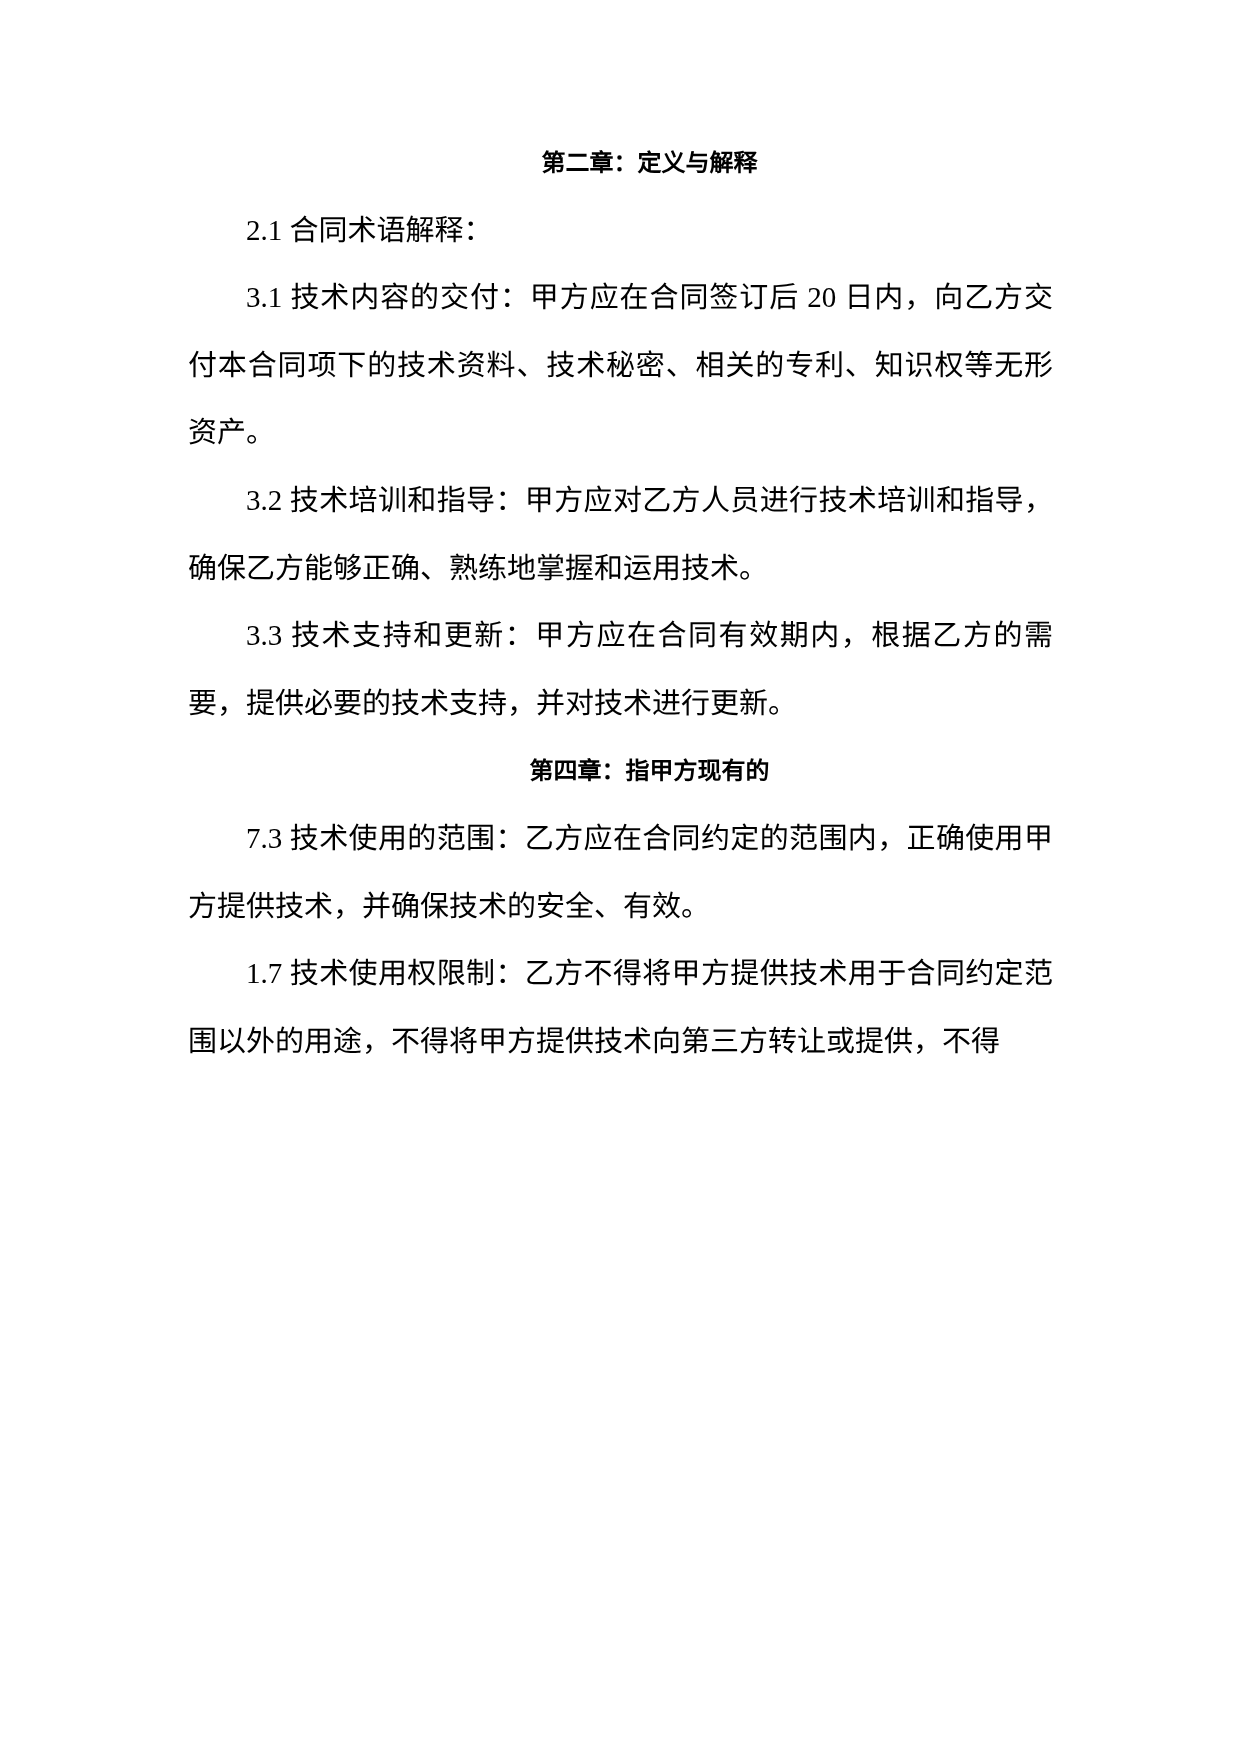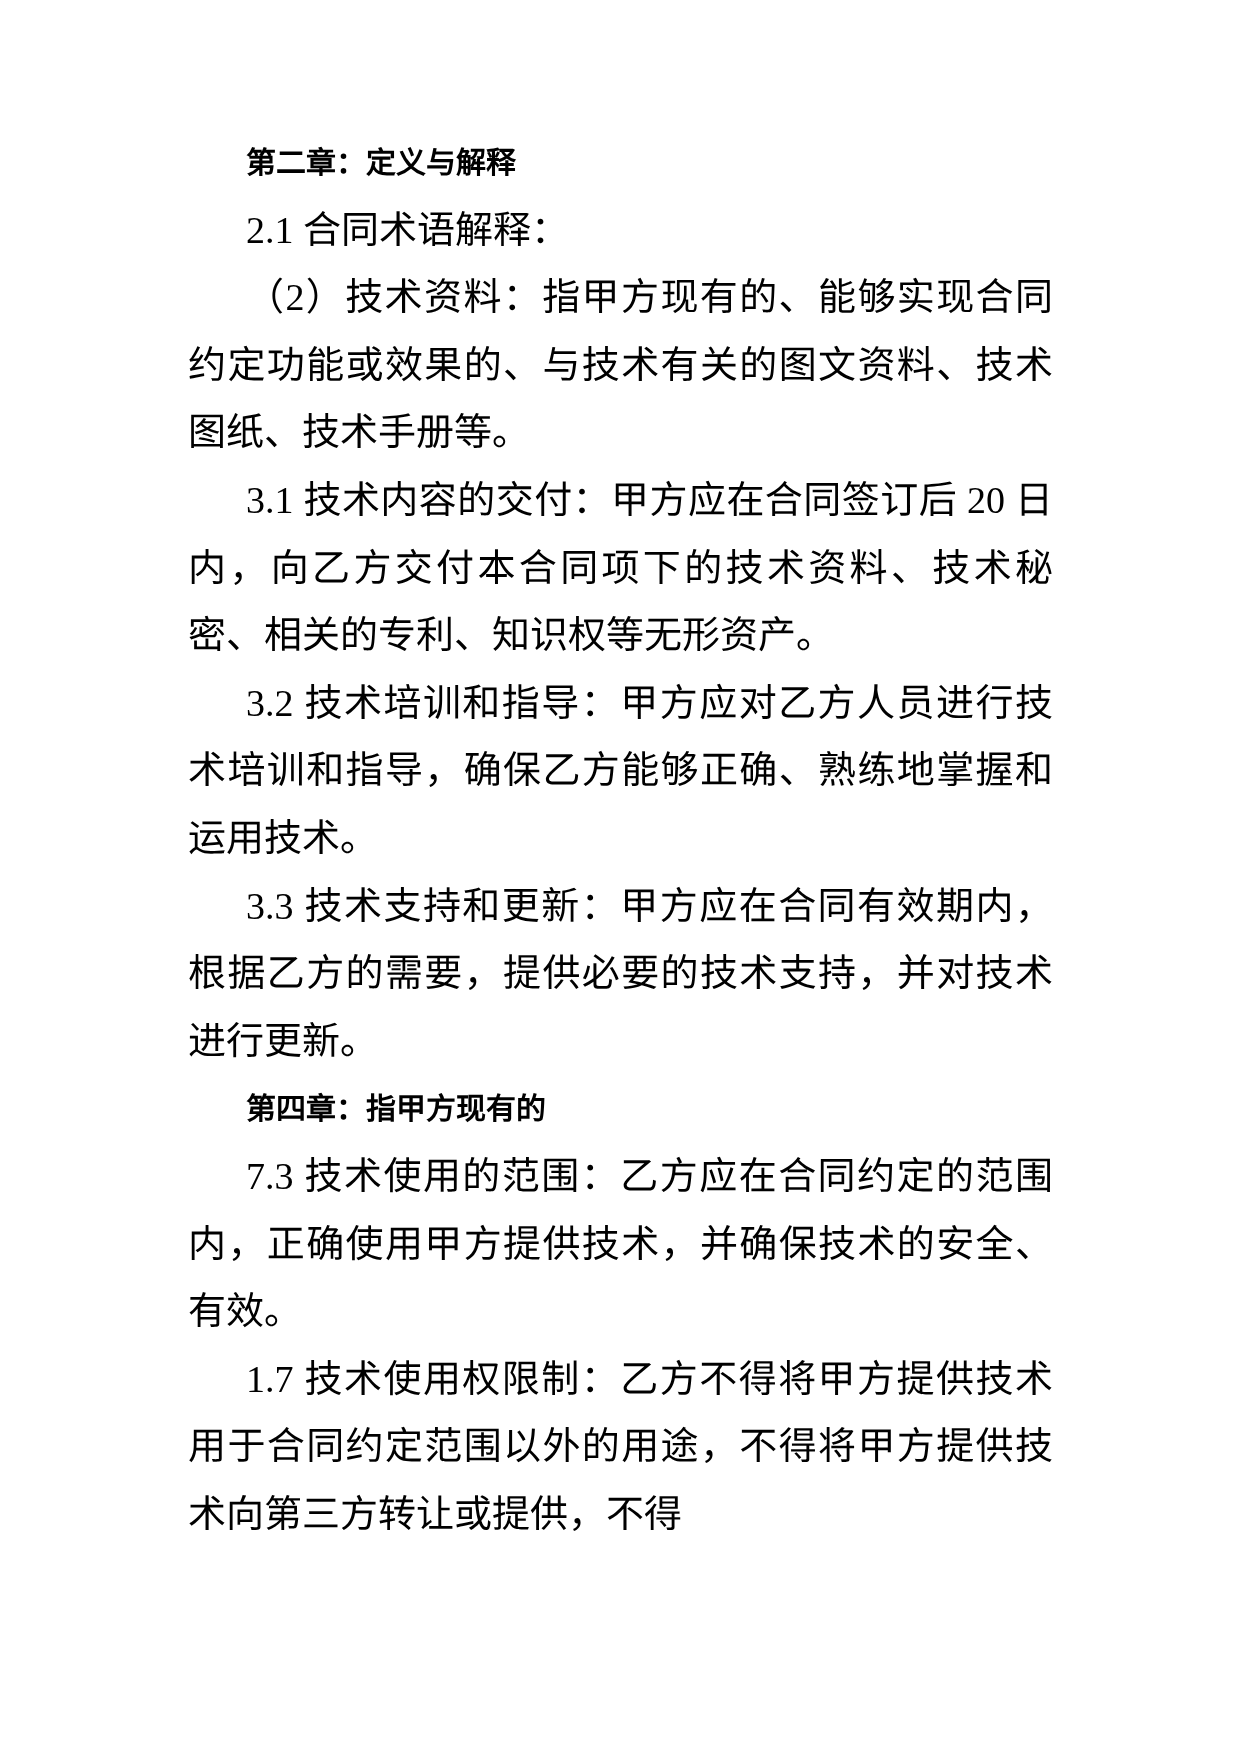--- a/index.html
+++ b/index.html
@@ -22,36 +22,35 @@
     padding: 0;
     text-indent: 58px;
     line-height: 67.6px;
     text-align: justify;
     text-justify: inter-ideograph;
     word-break: break-all;
     overflow-wrap: break-word;
   }
   .para {
     font-family: "Liberation Serif", "DejaVu Serif", serif;
-    font-size: 38px;
+    font-size: 29px;
     font-weight: 400;
   }
   .heading {
-    font-family: Liberation Serif, serif;
-    font-size: 30px;
+    font-family: Liberation Sans, sans-serif;
+    font-size: 24px;
     font-weight: 700;
-    text-align: left;
+    text-align: center;
   }
 </style>
 </head>
 <body>
 
 <div class="page">
   <p class="block heading">第二章：定义与解释</p>
   <p class="block para">2.1 合同术语解释：</p>
-  <p class="block para">（2）技术资料：指甲方现有的、能够实现合同约定功能或效果的、与技术有关的图文资料、技术图纸、技术手册等。</p>
   <p class="block para">3.1 技术内容的交付：甲方应在合同签订后 20 日内，向乙方交付本合同项下的技术资料、技术秘密、相关的专利、知识权等无形资产。</p>
   <p class="block para">3.2 技术培训和指导：甲方应对乙方人员进行技术培训和指导，确保乙方能够正确、熟练地掌握和运用技术。</p>
   <p class="block para">3.3 技术支持和更新：甲方应在合同有效期内，根据乙方的需要，提供必要的技术支持，并对技术进行更新。</p>
   <p class="block heading">第四章：指甲方现有的</p>
   <p class="block para">7.3 技术使用的范围：乙方应在合同约定的范围内，正确使用甲方提供技术，并确保技术的安全、有效。</p>
   <p class="block para">1.7 技术使用权限制：乙方不得将甲方提供技术用于合同约定范围以外的用途，不得将甲方提供技术向第三方转让或提供，不得</p>
 </div>
 
 </body></html>

